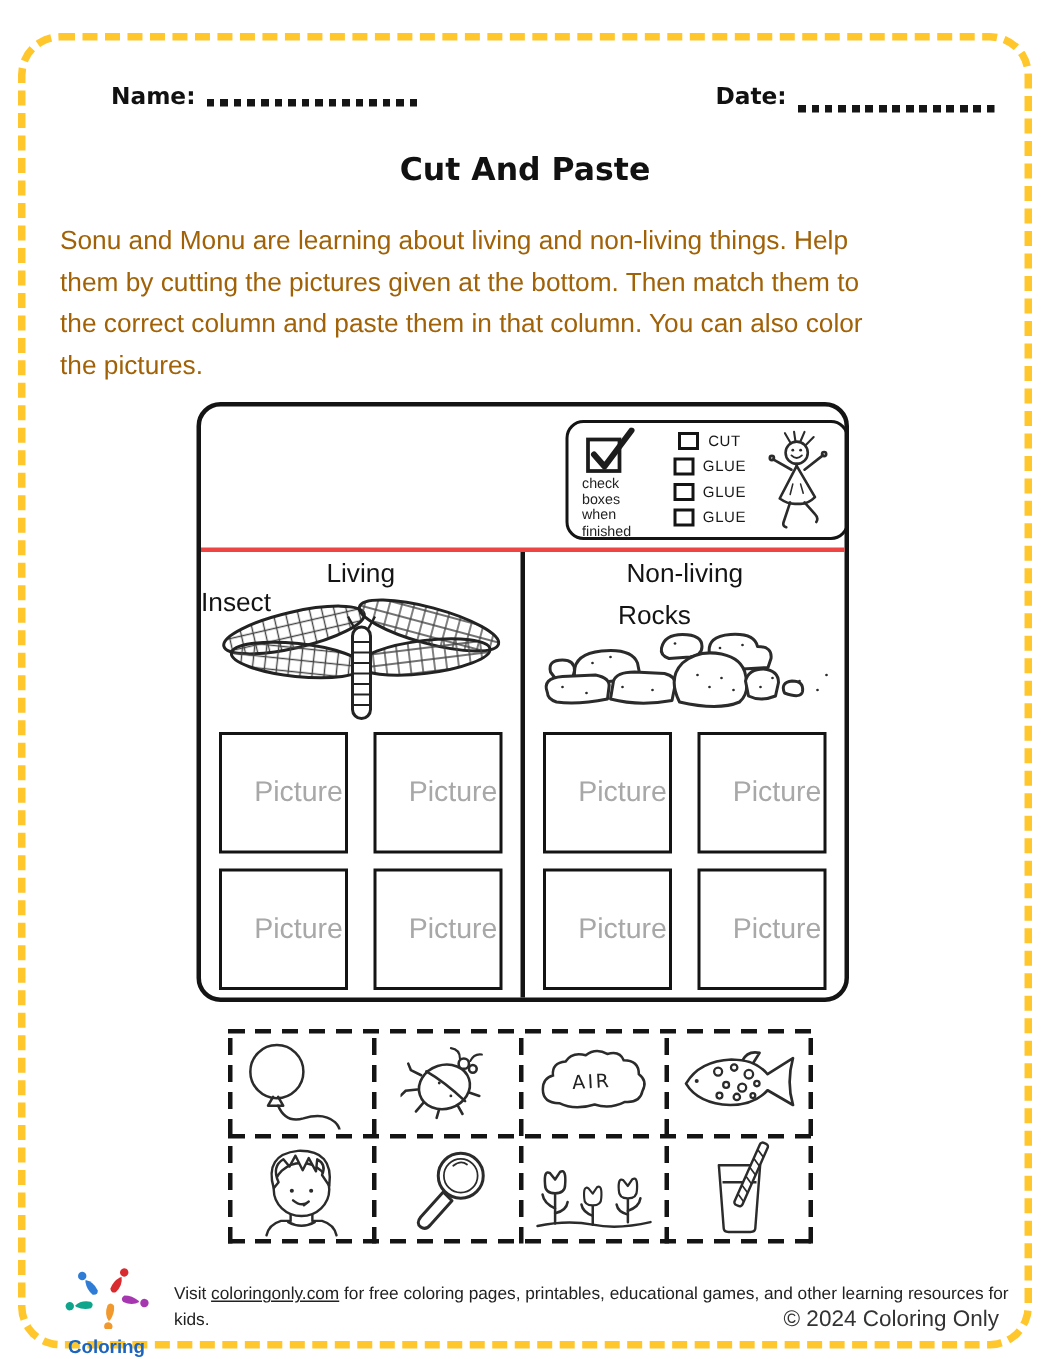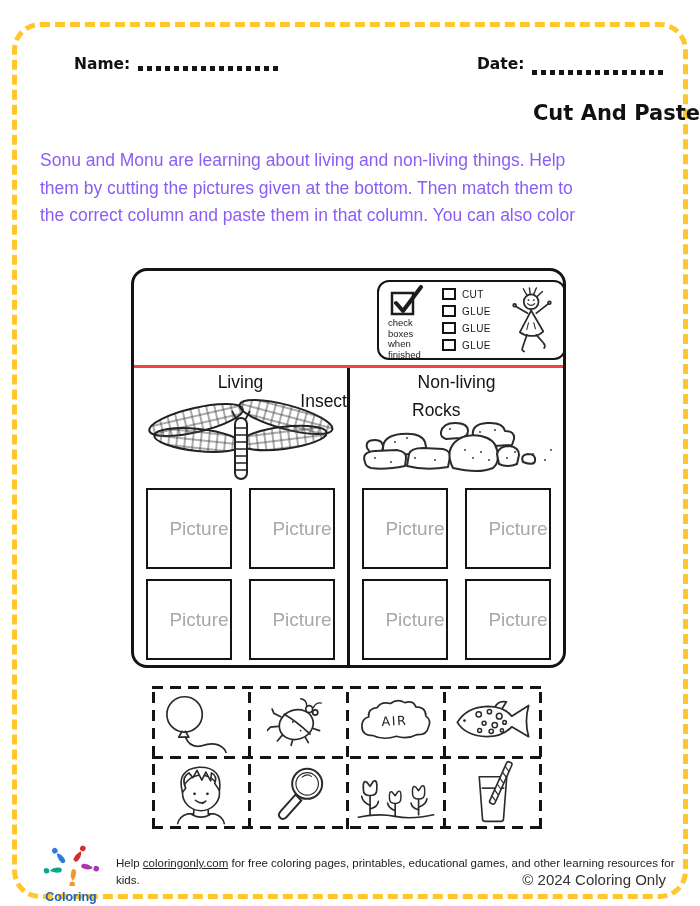--- a/index.html
+++ b/index.html
@@ -11,47 +11,47 @@
 
   
   .field { position:absolute; display:flex; align-items:flex-end; gap:8px; }
   .field .lbl { font-family:"DejaVu Sans", sans-serif; font-weight:700; font-size:15.5px; }
   .dotline { height:5px; margin-bottom:2px;
              background:repeating-linear-gradient(90deg,#151515 0 5px,transparent 5px 9px); }
   .f-name { left:74px; top:55px; }
   .f-name .dotline { width:140px; }
   .f-date { left:477px; top:55px; }
   .f-date .dotline { width:131px; margin-bottom:-2px; }
-  .title { position:absolute; top:101px; left:0; width:100%; text-align:right;
+  .title { position:absolute; top:101px; left:0; width:100%; text-align:center;
            font-family:"DejaVu Sans", sans-serif; font-weight:700; font-size:21px; }
   .instructions { position:absolute; left:40px; top:147px; width:640px;
-                  font-size:17.5px; line-height:27.5px; color:#8b5cf6; }
+                  font-size:17.5px; line-height:27.5px; color:#a16207; }
   .instructions div { white-space:nowrap; }
 
   
   .sheet { position:absolute; left:131px; top:268px; width:435px; height:400px;
            border:3px solid #141414; border-radius:16px; }
   .check-panel { position:absolute; left:243px; top:9px; width:189px; height:80px;
                  border:2.5px solid #141414; border-radius:12px;
                  display:flex; padding:5px 4px 4px 9px; }
   .cp-left { width:50px; font-size:9.5px; line-height:10.5px; color:#222; }
   .cp-left svg { display:block; margin:-2px 0 1px 1px; }
-  .cp-mid { flex:1; display:flex; flex-direction:column; justify-content:space-between; padding:1px 0 3px 4px; }
+  .cp-mid { flex:1; display:flex; flex-direction:column; justify-content:space-between; padding:1px 0 3px 4px;align-items:center; }
   .task { display:flex; align-items:center; gap:6px; }
   .cbx { width:14px; height:12px; border:2px solid #141414; background:#fff; }
   .task span { font-size:10px; letter-spacing:.4px; color:#181818; }
   .cp-right { width:56px; display:flex; align-items:center; justify-content:center; }
 
   .columns { position:absolute; left:0; right:0; top:94px; bottom:0;
              border-top:3px solid #ef4444; display:flex; }
   .col { position:relative; flex:1; }
   .col + .col { border-left:3px solid #141414; }
   .col-header { text-align:center; font-size:17.5px; margin-top:4px; color:#141414; }
   .item-label { position:absolute; font-size:17.5px; z-index:2; color:#141414; }
-  .insect-label { top:23px; left:0; width:100%; text-align:right; }
+  .insect-label { top:23px; left:0; width:100%; text-align:left; }
   .rocks-label { top:32px; left:62px; }
   .dragonfly { position:absolute; top:28px; left:7px; z-index:1; }
   .rockpile { position:absolute; top:46px; left:5px; z-index:1; }
   .pic-grid { position:absolute; left:12px; right:12px; top:120px;
               display:grid; grid-template-columns:1fr 1fr; gap:10px 17px; }
   .pic-box { height:81px; border:2.5px solid #141414; display:flex;
              align-items:center; justify-content:center; font-size:19px; color:#a8a8a8;padding-left:20px; }
 
   
   .cutouts { position:absolute; left:152px; top:686px; width:390px; height:143px; }
@@ -86,20 +86,21 @@
     <span class="lbl">Date:</span>
     <span class="dotline"></span>
   </div>
 
   <div class="title">Cut And Paste</div>
 
   <div class="instructions">
     <div>Sonu and Monu are learning about living and non-living things. Help</div>
     <div>them by cutting the pictures given at the bottom. Then match them to</div>
     <div>the correct column and paste them in that column. You can also color</div>
+    <div>the pictures.</div>
   </div>
 
   <div class="sheet">
 
     <div class="check-panel">
       <div class="cp-left">
         <svg width="36" height="32" viewBox="0 0 36 32">
           <rect x="3" y="8" width="21" height="21" fill="#fff" stroke="#1c1c1c" stroke-width="2.5"></rect>
           <path d="M7 18 L14 26 L32 2" fill="none" stroke="#1c1c1c" stroke-width="4" stroke-linecap="round" stroke-linejoin="round"></path>
         </svg>
@@ -351,17 +352,17 @@
         <g transform="translate(15 30) rotate(265)">
             <circle cx="0" cy="-7" r="3.2" fill="#0fa58c"></circle>
             <path d="M0 -3 Q4 2 2 9 Q0 12 -3 9 Q-4 3 -1 -2 Z" fill="#0fa58c"></path>
           </g>
       </g>
     </svg>
     <div class="logo-text">Coloring Only</div>
   </div>
 
   <div class="visit">
-    <div class="line1"><span>Help </span><a class="link">coloringonly.com</a><span> for free coloring pages, printables, educational games, and other learning resources for</span></div>
+    <div class="line1"><span>Visit </span><a class="link">coloringonly.com</a><span> for free coloring pages, printables, educational games, and other learning resources for</span></div>
     <div>kids.</div>
     <div class="copyright">© 2024 Coloring Only</div>
   </div>
 </div>
 
 </body></html>

